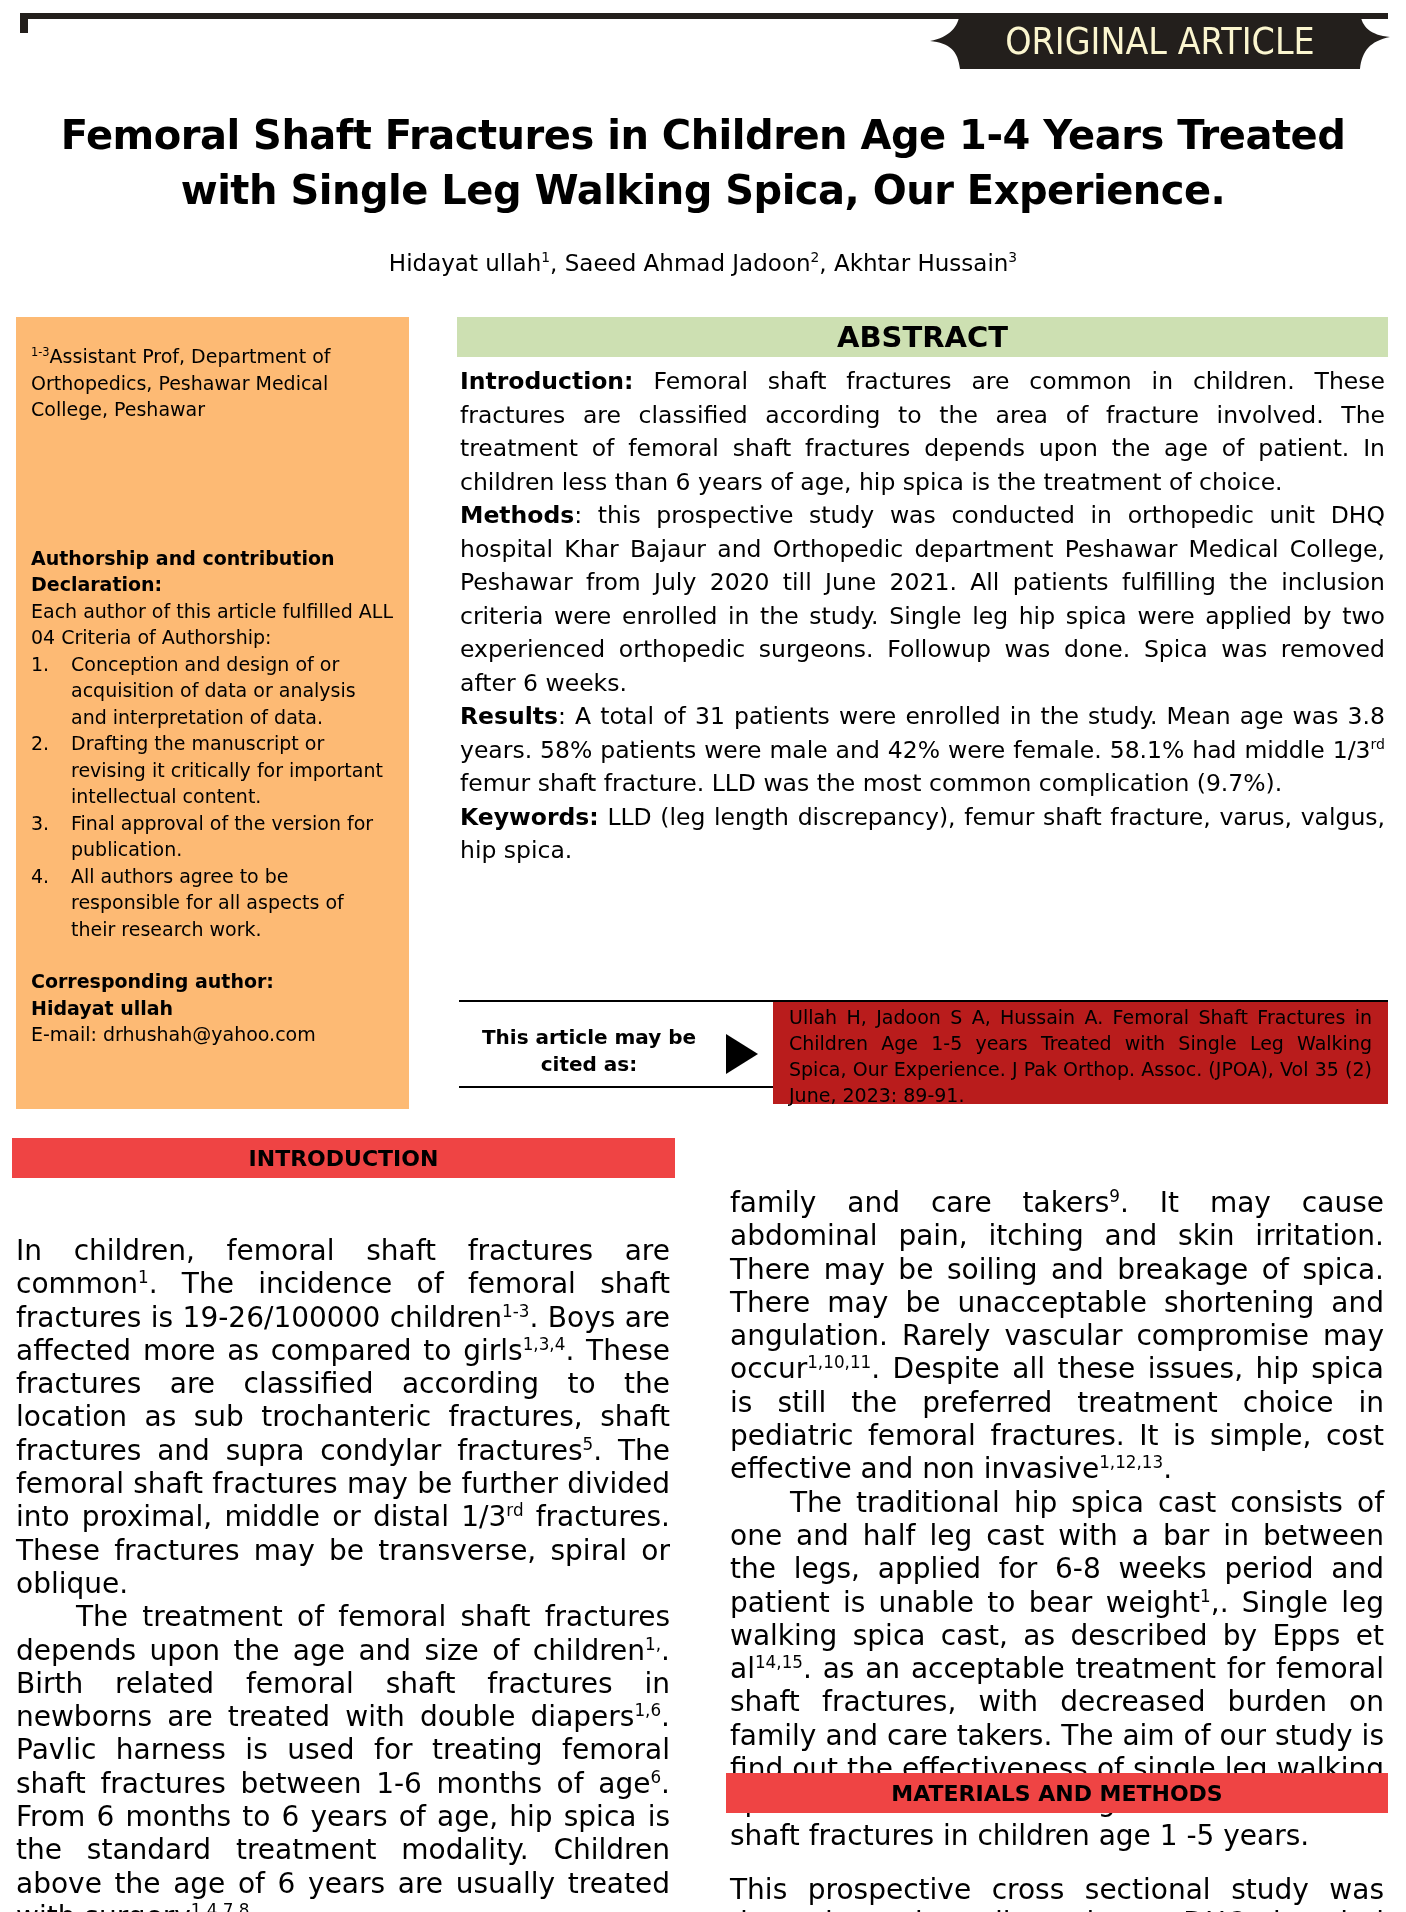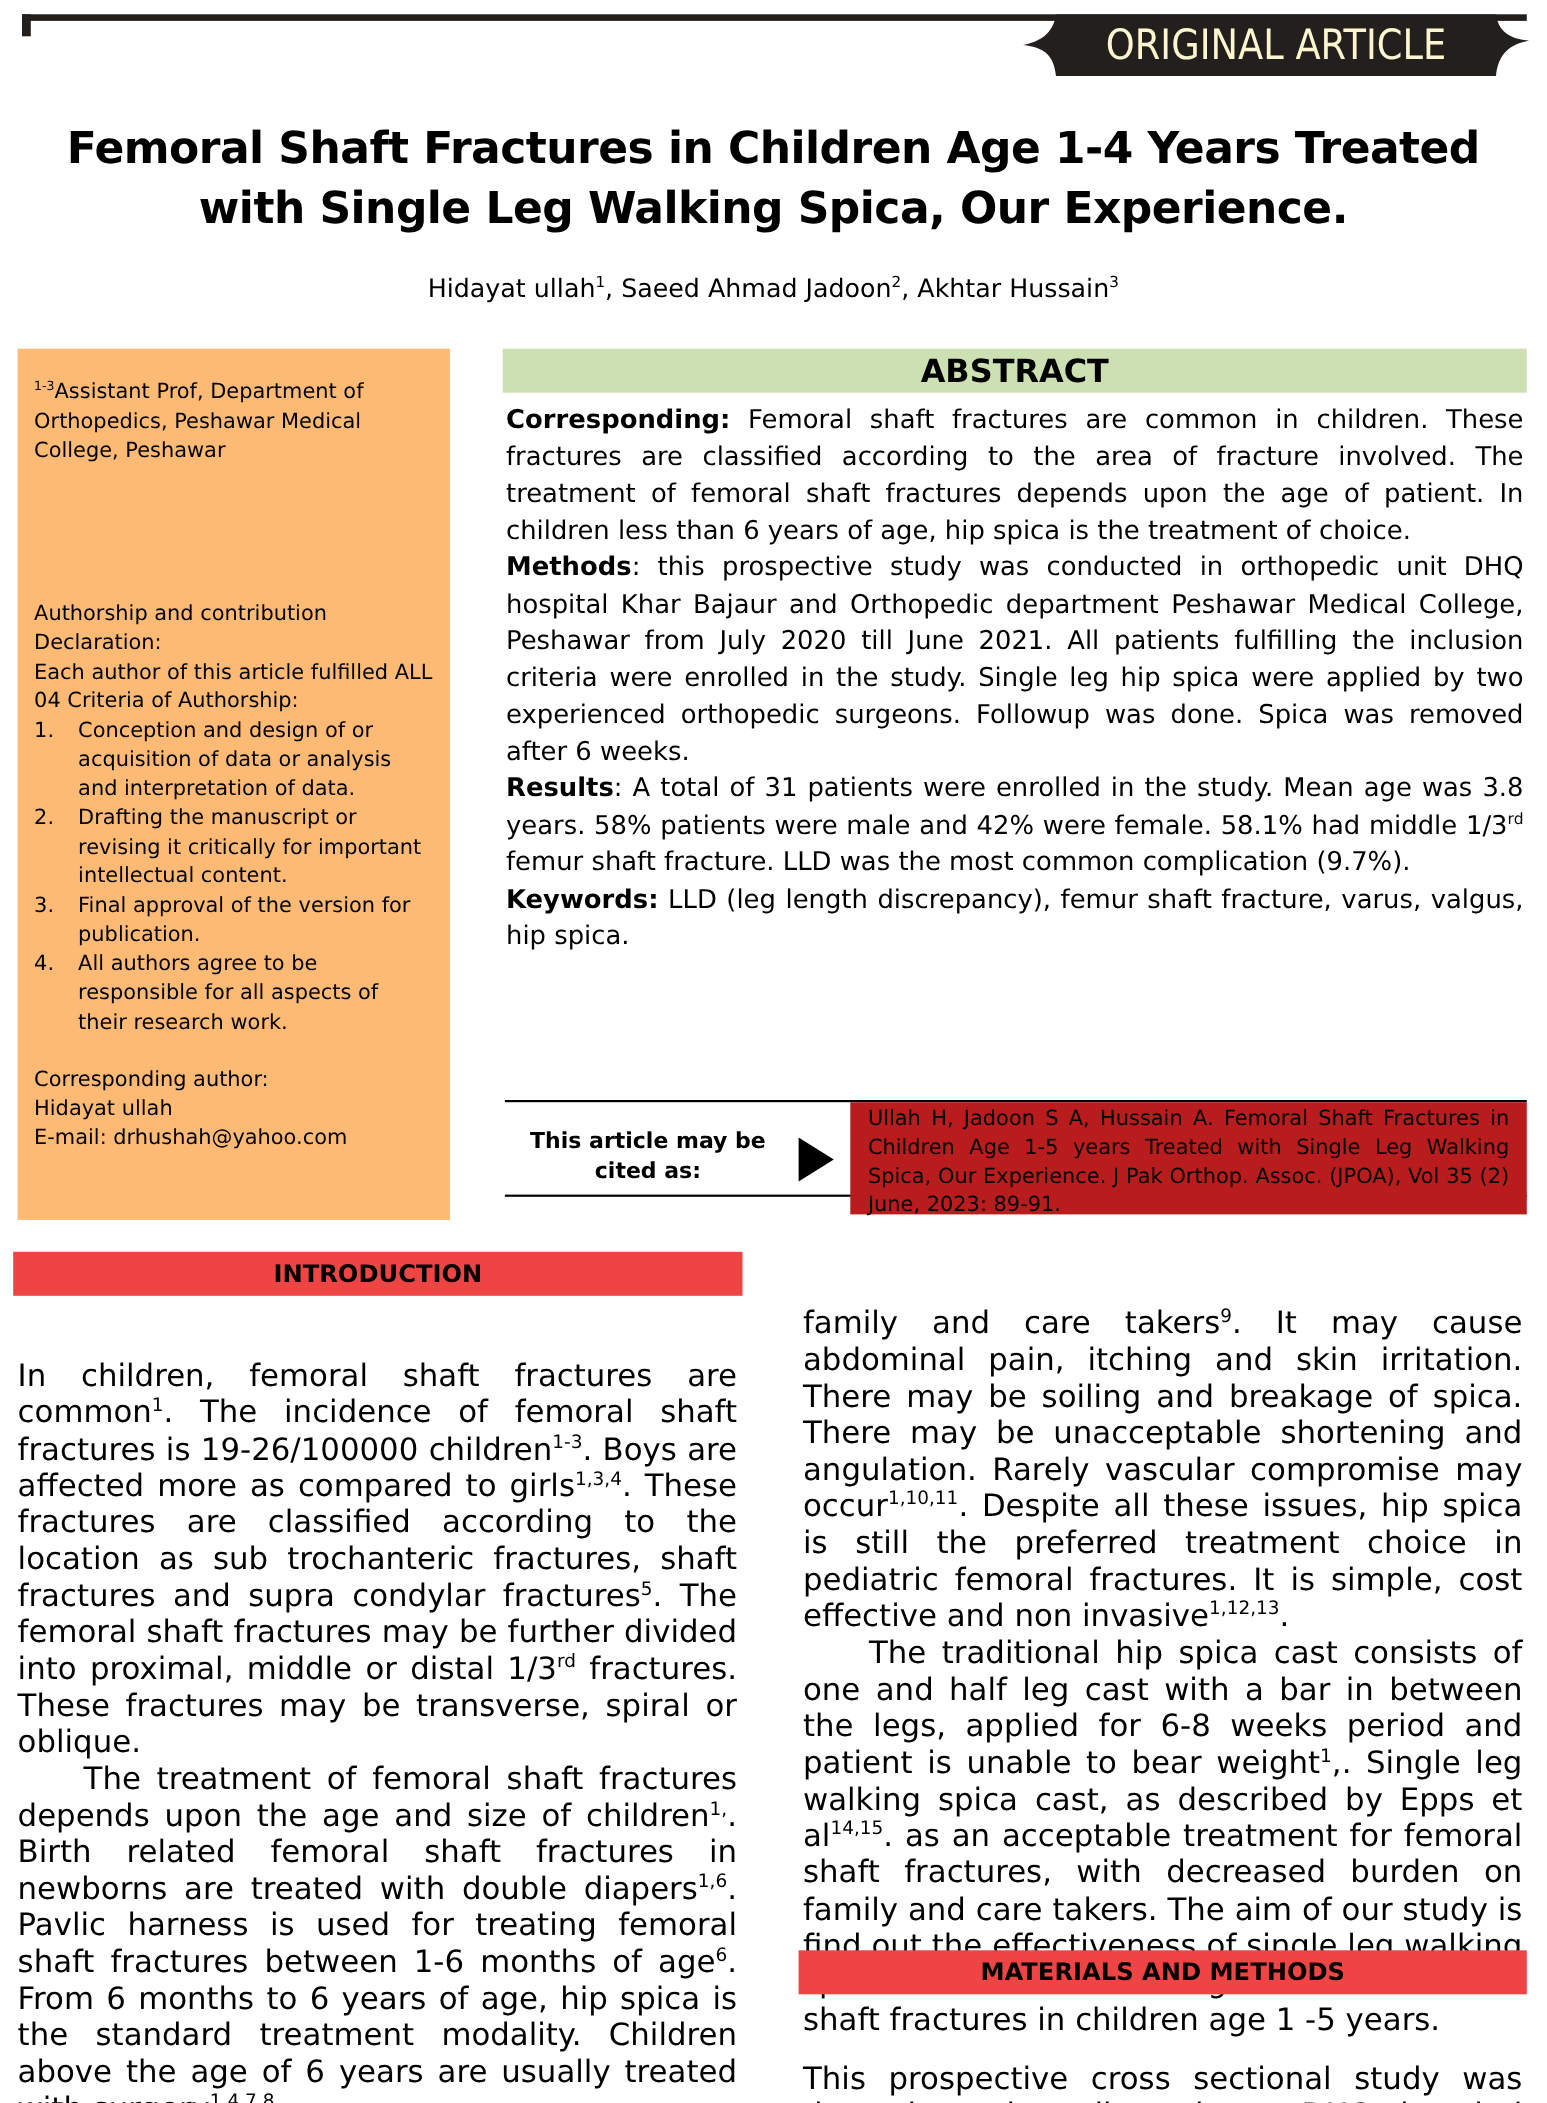--- a/index.html
+++ b/index.html
@@ -13,21 +13,21 @@
   .badge-text { position: absolute; left: 0; top: 6px; width: 100%; text-align: center;
     font-family: "DejaVu Sans", sans-serif; font-size: 38px; color: #fbf6cf; letter-spacing: 0px; transform: scaleX(0.88); }
 
   .title { position: absolute; left: 0; top: 108px; width: 1406px; text-align: center;
     font-family: "DejaVu Sans", sans-serif; font-weight: bold; font-size: 40px; line-height: 55px; letter-spacing: -0.5px; }
   .authors { position: absolute; left: 0; top: 250px; width: 1406px; text-align: center; font-size: 23px; }
   sup { font-size: 0.6em; vertical-align: super; line-height: 0; }
 
   .sidebox { position: absolute; left: 16px; top: 317px; width: 393px; height: 792px; background: #fdba74; padding: 26px 15px 0 15px; font-size: 19px; line-height: 26.5px; }
   .sidebox .affil { margin-bottom: 122px; }
-  .sidebox b { font-weight: normal; }
+  .sidebox b { font-weight: bold; }
   .sidebox ol { list-style: none; }
   .sidebox li { display: flex; }
   .sidebox li .num { width: 40px; flex: none; }
   .sidebox .corr { margin-top: 26px; }
 
   .abstract-head { position: absolute; left: 457px; top: 317px; width: 931px; height: 40px; background: #cde0b2;
     text-align: center; font-weight: bold; font-size: 29px; line-height: 40px; }
   .abstract-body { position: absolute; left: 460px; top: 365px; width: 925px; font-size: 23.5px; line-height: 33.5px; text-align: justify; }
   .abstract-body p { margin: 0; }
   .abstract-body b { font-weight: bold; }
@@ -85,21 +85,21 @@
         <span>All authors agree to be responsible for all aspects of their research work.</span>
       </li>
   </ol>
   <div class="corr"><b>Corresponding author:</b></div>
   <div><b>Hidayat ullah</b></div>
   <div>E-mail: drhushah@yahoo.com</div>
 </div>
 
 <div class="abstract-head">ABSTRACT</div>
 <div class="abstract-body">
-  <p><b>Corresponding:</b><span> Femoral shaft fractures are common in children. These fractures are classified according to the area of fracture involved. The treatment of femoral shaft fractures depends upon the age of patient. In children less than 6 years of age, hip spica is the treatment of choice.</span></p>
+  <p><b>Introduction:</b><span> Femoral shaft fractures are common in children. These fractures are classified according to the area of fracture involved. The treatment of femoral shaft fractures depends upon the age of patient. In children less than 6 years of age, hip spica is the treatment of choice.</span></p>
   <p><b>Methods</b><span>: this prospective study was conducted in orthopedic unit DHQ hospital Khar Bajaur and Orthopedic department Peshawar Medical College, Peshawar from July 2020 till June 2021. All patients fulfilling the inclusion criteria were enrolled in the study. Single leg hip spica were applied by two experienced orthopedic surgeons. Followup was done. Spica was removed after 6 weeks.</span></p>
   <p><b>Results</b><span>: A total of 31 patients were enrolled in the study. Mean age was 3.8 years. 58% patients were male and 42% were female. 58.1% had middle 1/3</span><sup>rd</sup><span> femur shaft fracture. LLD was the most common complication (9.7%).</span></p>
   <p><b>Keywords:</b><span> LLD (leg length discrepancy), femur shaft fracture, varus, valgus, hip spica.</span></p>
 </div>
 
 <div class="cite">
   <div class="cite-label">This article may be cited as:</div>
   <div class="cite-arrow"></div>
   <div class="cite-text">Ullah H, Jadoon S A, Hussain A. Femoral Shaft Fractures in Children Age 1-5 years Treated with Single Leg Walking Spica, Our Experience. J Pak Orthop. Assoc. (JPOA), Vol 35 (2) June, 2023: 89-91.</div>
 </div>

